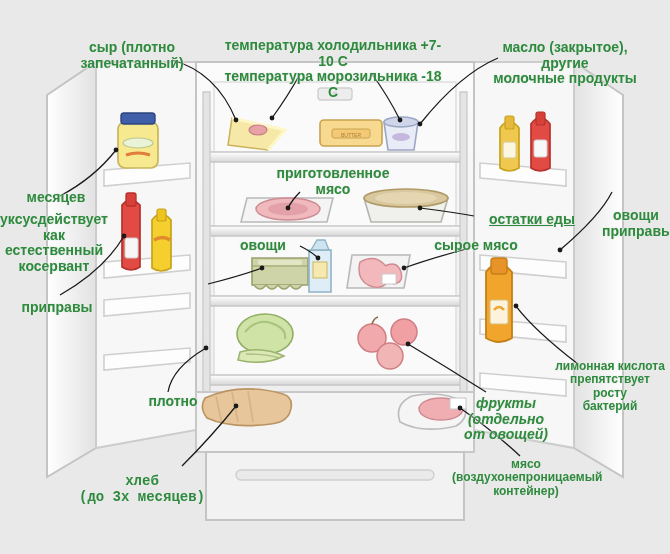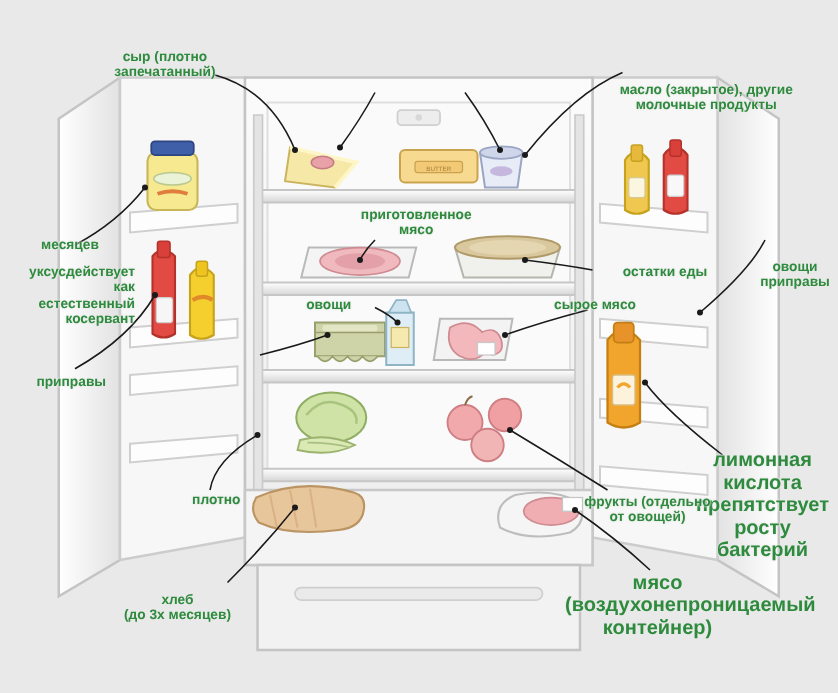--- a/index.html
+++ b/index.html
@@ -7,22 +7,22 @@
     width:670px;height:554px;position:relative;overflow:hidden;
     background:#e9e9e9;
     font-family:"Liberation Sans","DejaVu Sans",sans-serif;
   }
   #stage{position:absolute;inset:0;}
   svg.layer{position:absolute;left:0;top:0;width:670px;height:554px;}
   .lbl{
     position:absolute;color:#2e8b3d;font-weight:bold;line-height:1.12;
     text-align:center;white-space:pre-line;text-shadow:0 0 2px #e9e9e9,0 0 2px #e9e9e9;
   }
-  .s12{font-size:11px;}
-  .s11{font-size:16px;}
+  .s12{font-size:14px;}
+  .s11{font-size:12px;}
 </style>
 </head>
 <body>
 
 <div id="stage">
 
   <svg class="layer" viewBox="0 0 670 554">
     <defs>
       <linearGradient id="doorG" x1="0" y1="0" x2="1" y2="0">
         <stop offset="0" stop-color="#ffffff"></stop>
@@ -225,55 +225,57 @@
         <circle cx="206" cy="348" r="2.4"></circle>
       <circle cx="408" cy="344" r="2.4"></circle>
         <circle cx="236" cy="406" r="2.4"></circle>
       <circle cx="460" cy="408" r="2.4"></circle>
     </g>
   </svg>
 
   <div class="lbl s12" style="left:72px;top:40px;width:120px;">сыр (плотно
 запечатанный)</div>
 
-
-  <div class="lbl s12" style="left:490px;top:40px;width:150px;margin-top:26px;">масло (закрытое), другие
+  <div class="lbl s12" style="left:218px;top:38px;width:230px;">температура холодильника +7-10 С
+температура морозильника -18 С</div>
+
+  <div class="lbl s12" style="left:490px;top:40px;width:150px;">масло (закрытое), другие
 молочные продукты</div>
 
   <div class="lbl s12" style="left:6px;top:190px;width:100px;">месяцев</div>
 
-  <div class="lbl s12" style="left:0px;top:212px;width:108px;text-align:right;">уксусдействует
+  <div class="lbl s12" style="left:0px;top:212px;width:108px;">уксусдействует
 как
 естественный
 косервант</div>
 
   <div class="lbl s12" style="left:10px;top:300px;width:94px;">приправы</div>
 
   <div class="lbl s12" style="left:273px;top:166px;width:120px;">приготовленное
 мясо</div>
 
-  <div class="lbl s12" style="left:476px;top:212px;width:112px;">остатки еды</div>
+  <div class="lbl s12" style="left:476px;top:212px;width:112px;text-decoration:underline;">остатки еды</div>
 
   <div class="lbl s12" style="left:602px;top:208px;width:68px;">овощи
 приправы</div>
 
   <div class="lbl s12" style="left:228px;top:238px;width:70px;">овощи</div>
 
 
   <div class="lbl s12" style="left:430px;top:238px;width:92px;">сырое мясо</div>
 
   <div class="lbl s11" style="left:552px;top:360px;width:116px;">лимонная кислота
 препятствует росту
 бактерий</div>
 
   <div class="lbl s12" style="left:144px;top:394px;width:58px;">плотно</div>
 
-  <div class="lbl s12" style="left:456px;top:396px;width:124px;">фрукты (отдельно
+  <div class="lbl s12" style="left:444px;top:396px;width:124px;font-style:italic;">фрукты (отдельно
 от овощей)</div>
 
-  <div class="lbl s12" style="left:72px;top:474px;width:140px;">хлеб
+  <div class="lbl s12" style="left:72px;top:474px;width:140px;font-family:Liberation Mono, monospace;">хлеб
 (до 3х месяцев)</div>
 
   <div class="lbl s11" style="left:452px;top:458px;width:148px;">мясо
 (воздухонепроницаемый
 контейнер)</div>
 
 </div>
 
 </body></html>

